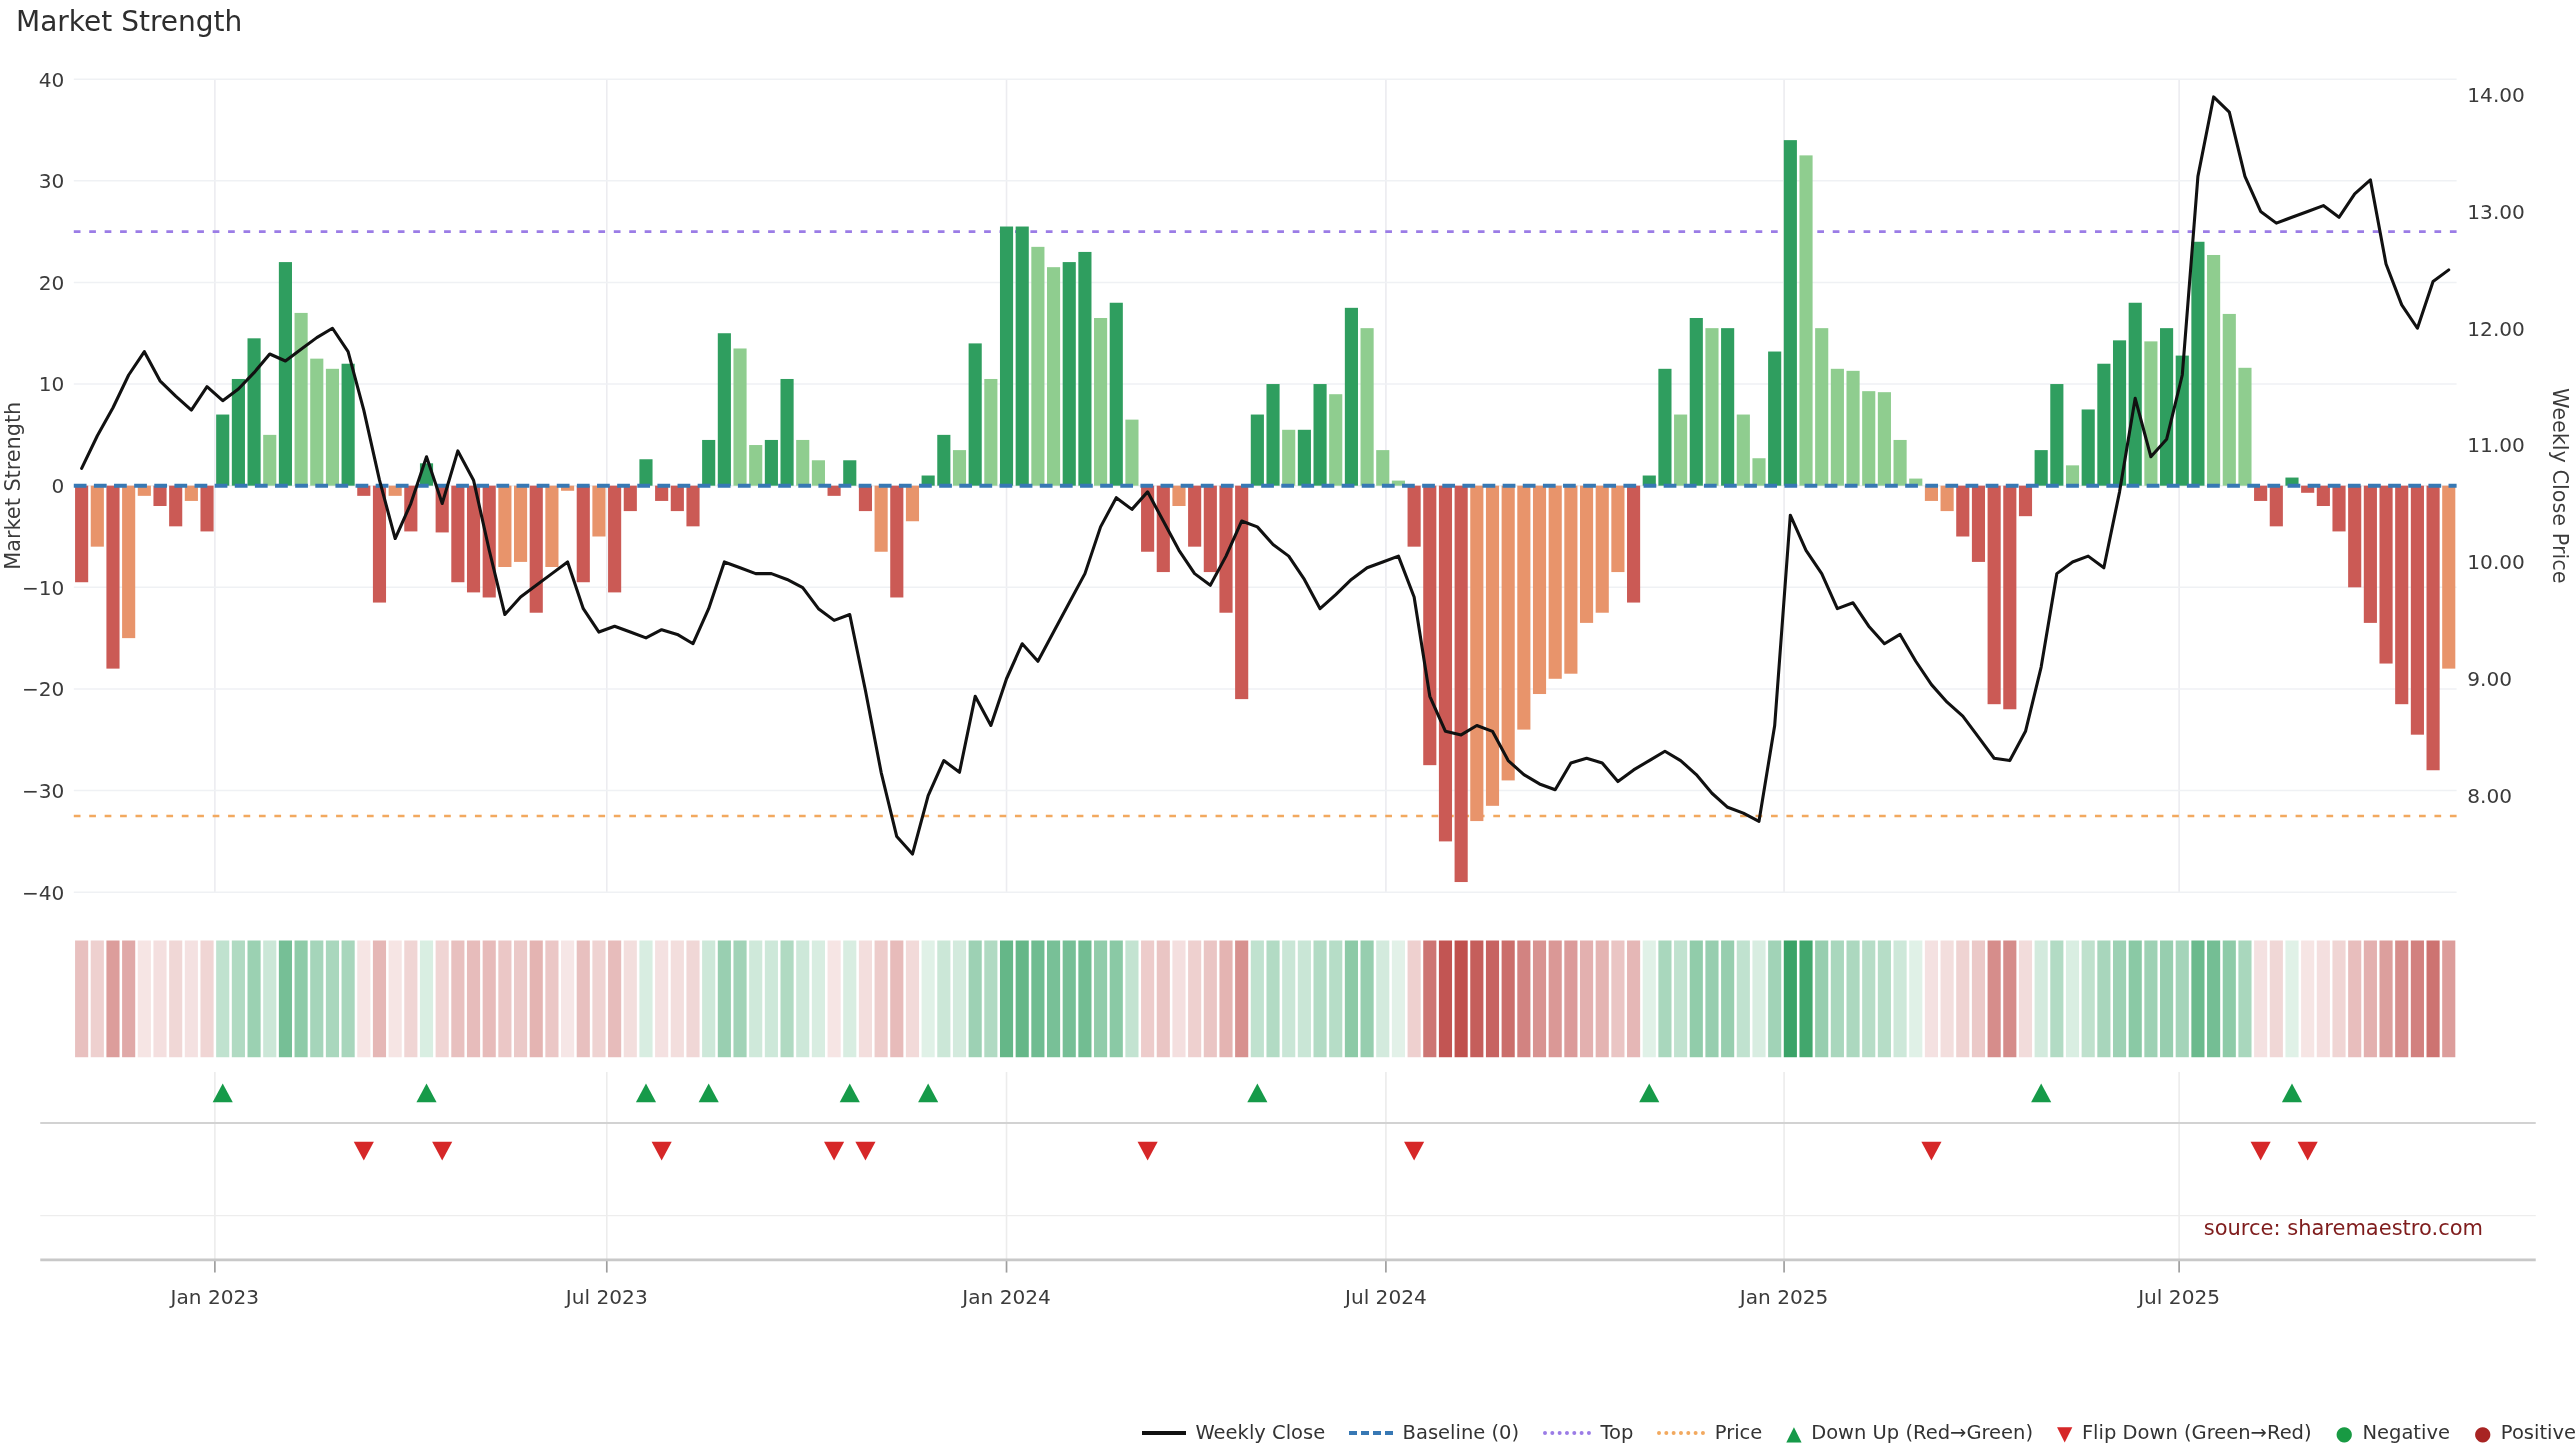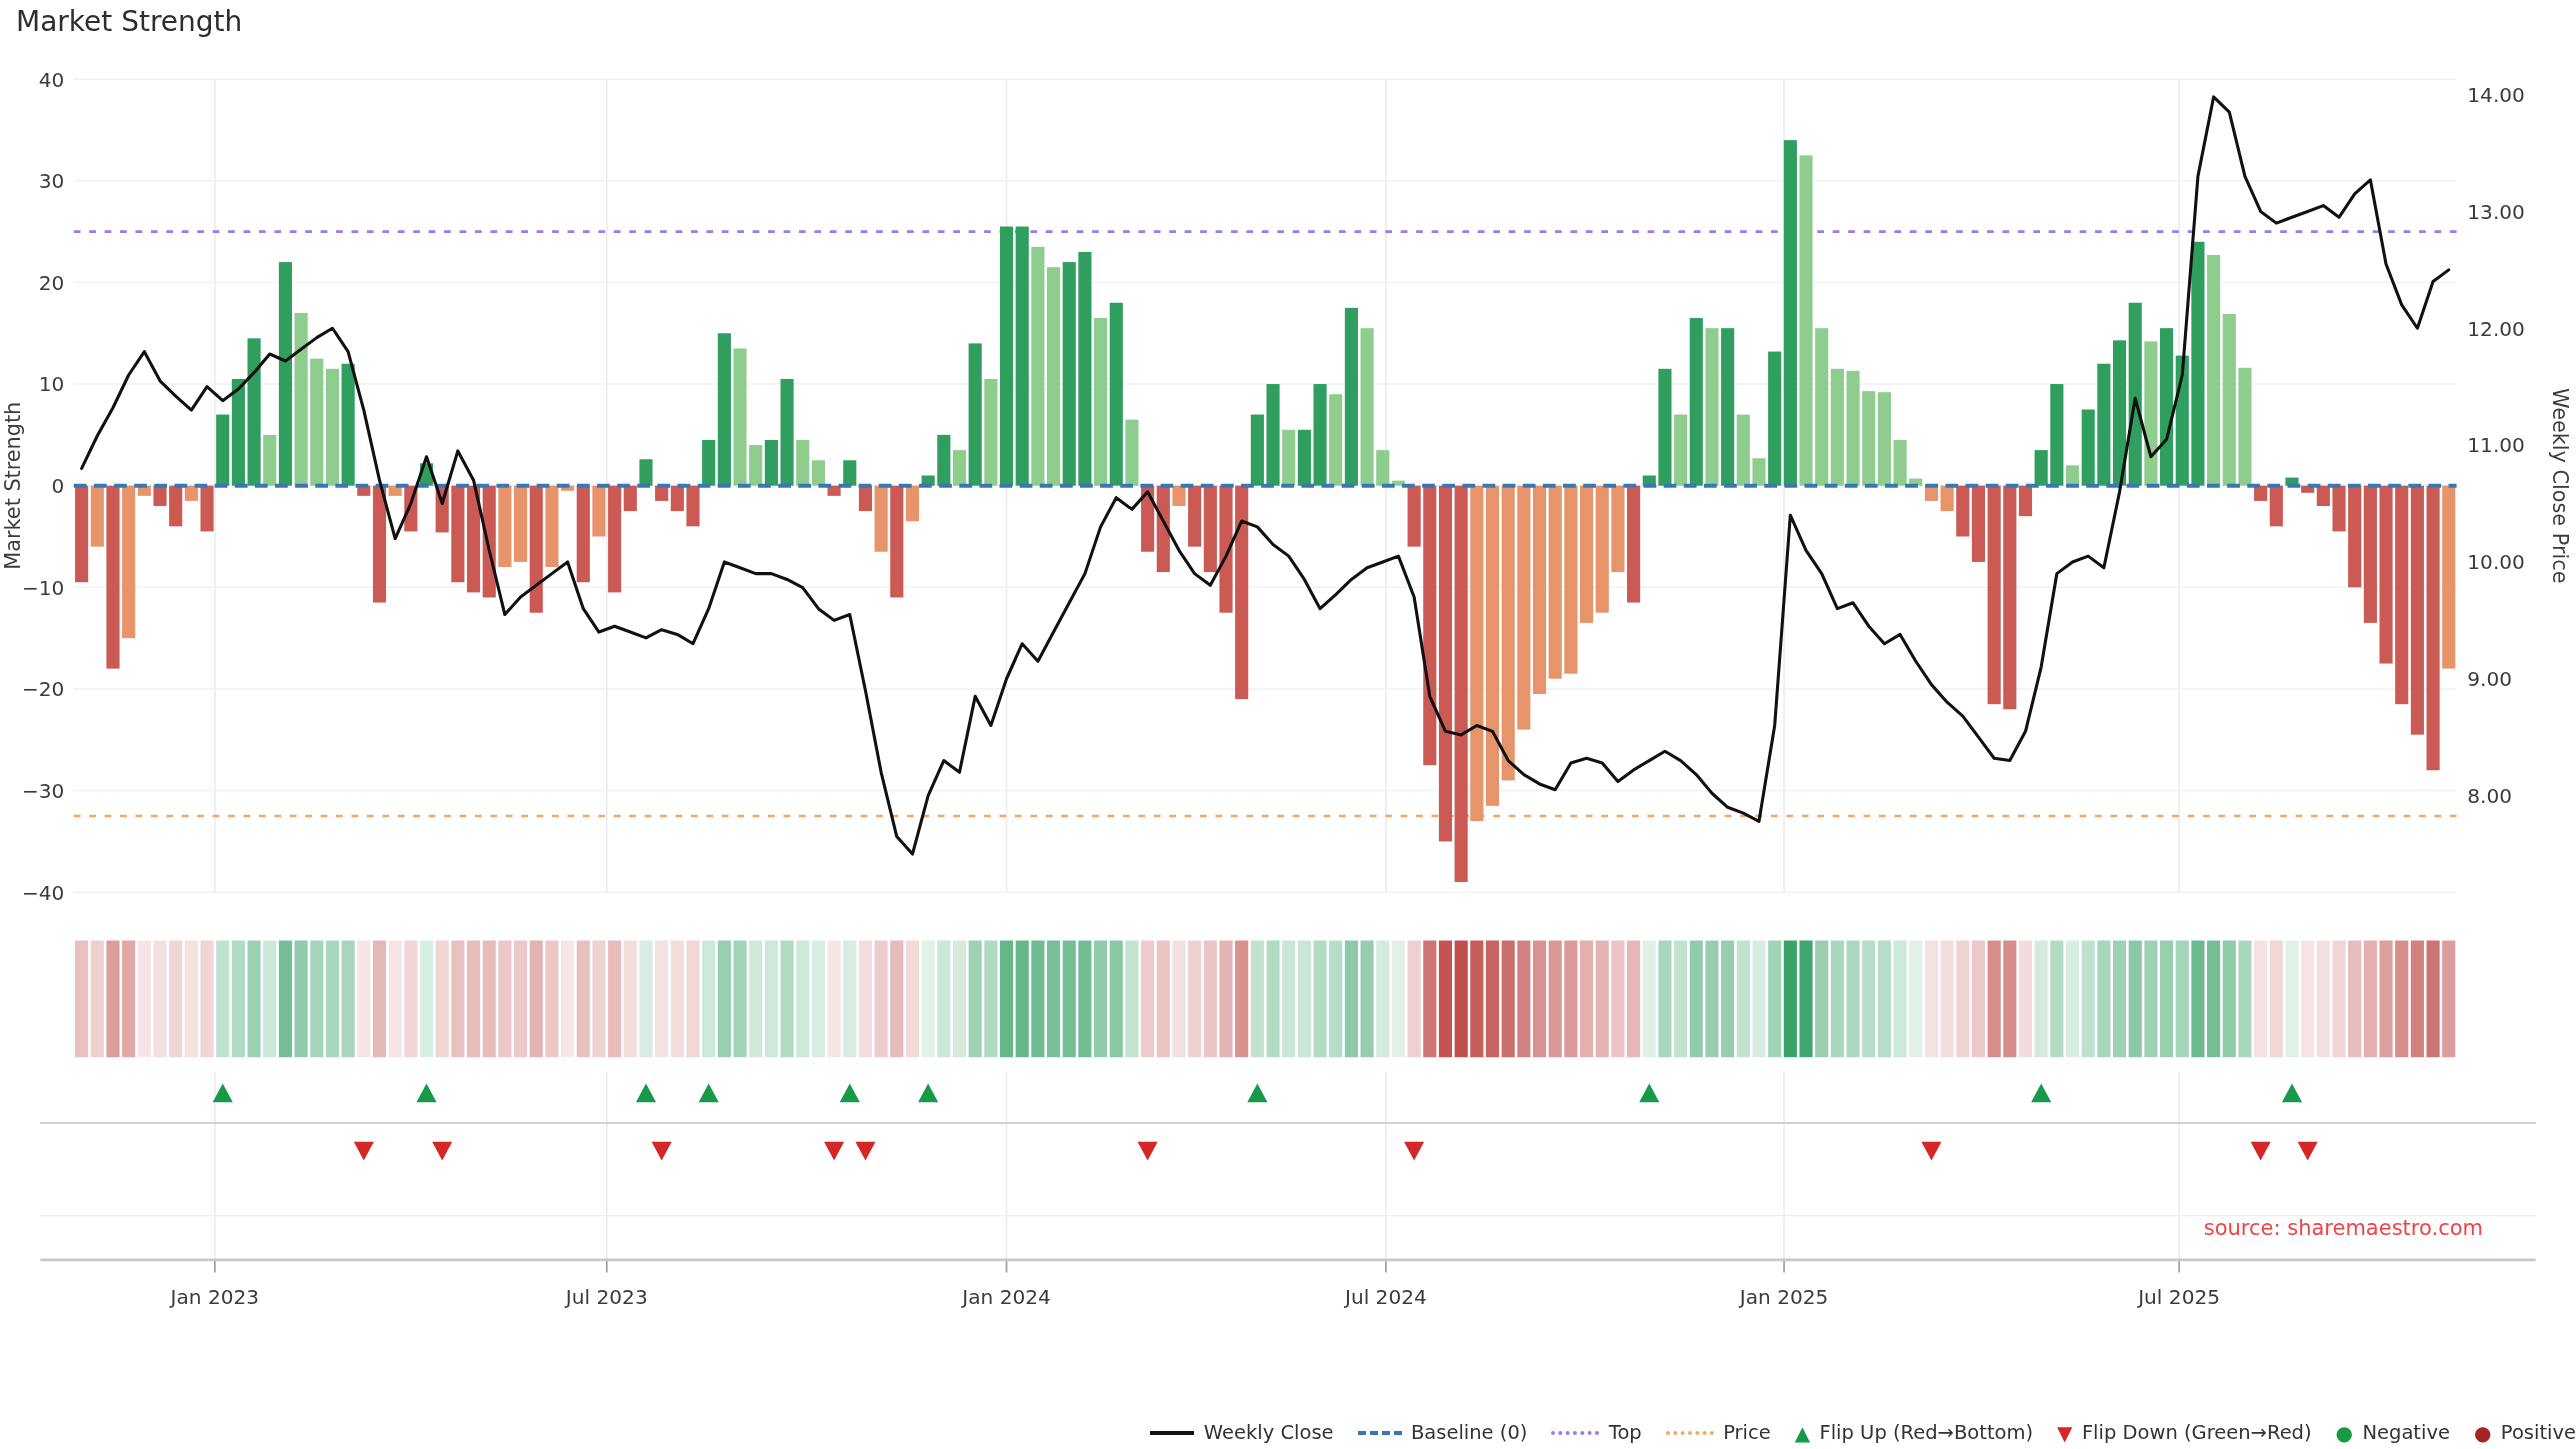--- a/index.html
+++ b/index.html
@@ -1,19 +1,19 @@
 <!DOCTYPE html>
 <html style="font-size:10.7px"><head>
 <meta charset="utf-8">
 <style>
   html,body{margin:0;padding:0;background:#ffffff;}
   .stage{position:relative;width:2576px;height:1449px;background:#ffffff;overflow:hidden;
          font-family:"DejaVu Sans","Liberation Sans",sans-serif;}
   .title{position:absolute;left:16px;top:5.4px;font-size:28px;color:#2e2e2e;font-weight:500;}
-  .source{position:absolute;right:93px;top:1216px;font-size:21px;color:#ef4444;}
+  .source{position:absolute;right:93px;top:1216px;font-size:21px;color:#7f1d1d;}
   svg{position:absolute;left:0;top:0;}
   .legend{position:absolute;left:0;top:1421px;width:100%;display:flex;justify-content:flex-end;
           align-items:center;gap:24px;font-size:19.5px;color:#333333;}
   .legend-item{display:flex;align-items:center;gap:9.4px;white-space:nowrap;}
   .sw-line{display:inline-block;width:44px;height:0;border-top:4px solid #111;}
   .sw-dash{display:inline-block;width:44px;height:0;border-top:4px dashed #3778b4;}
   .sw-dot{display:inline-block;width:48px;height:0;border-top:4.7px dotted #9b7ce6;}
   .sw-glyph{font-size:20px;line-height:20px;}
 </style>
 </head>
@@ -438,21 +438,21 @@
       <div class="legend-item">
         <span class="sw-dot" style="border-top-color: rgb(155, 124, 230);"></span>
         <span>Top</span>
       </div>
       <div class="legend-item">
         <span class="sw-dot" style="border-top-color: rgb(242, 169, 95);"></span>
         <span>Price</span>
       </div>
       <div class="legend-item">
         <span class="sw-glyph" style="color: rgb(22, 154, 73);">▲</span>
-        <span>Flip Up (Red→Bottom)</span>
+        <span>Down Up (Red→Green)</span>
       </div>
       <div class="legend-item">
         <span class="sw-glyph" style="color: rgb(214, 39, 40);">▼</span>
         <span>Flip Down (Green→Red)</span>
       </div>
       <div class="legend-item">
         <span class="sw-glyph" style="color: rgb(24, 154, 67);">●</span>
         <span>Negative</span>
       </div>
       <div class="legend-item">

